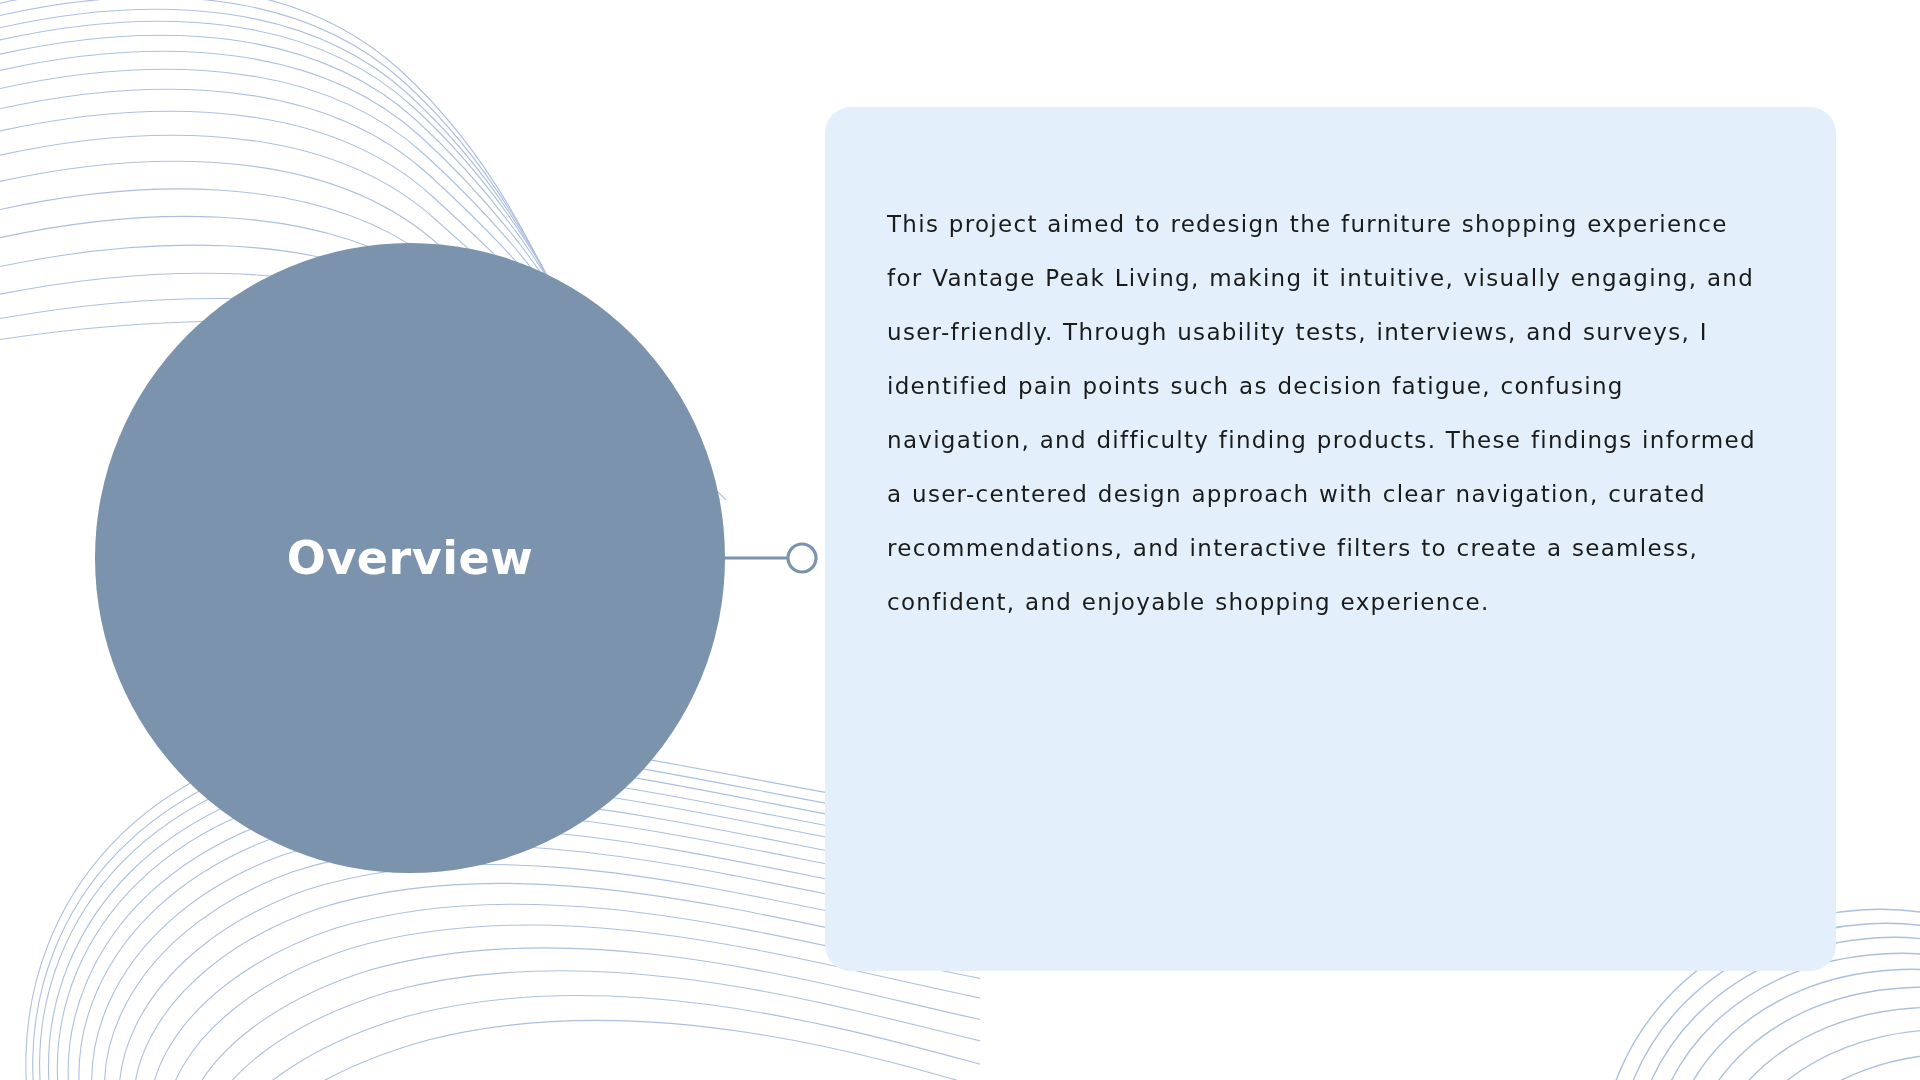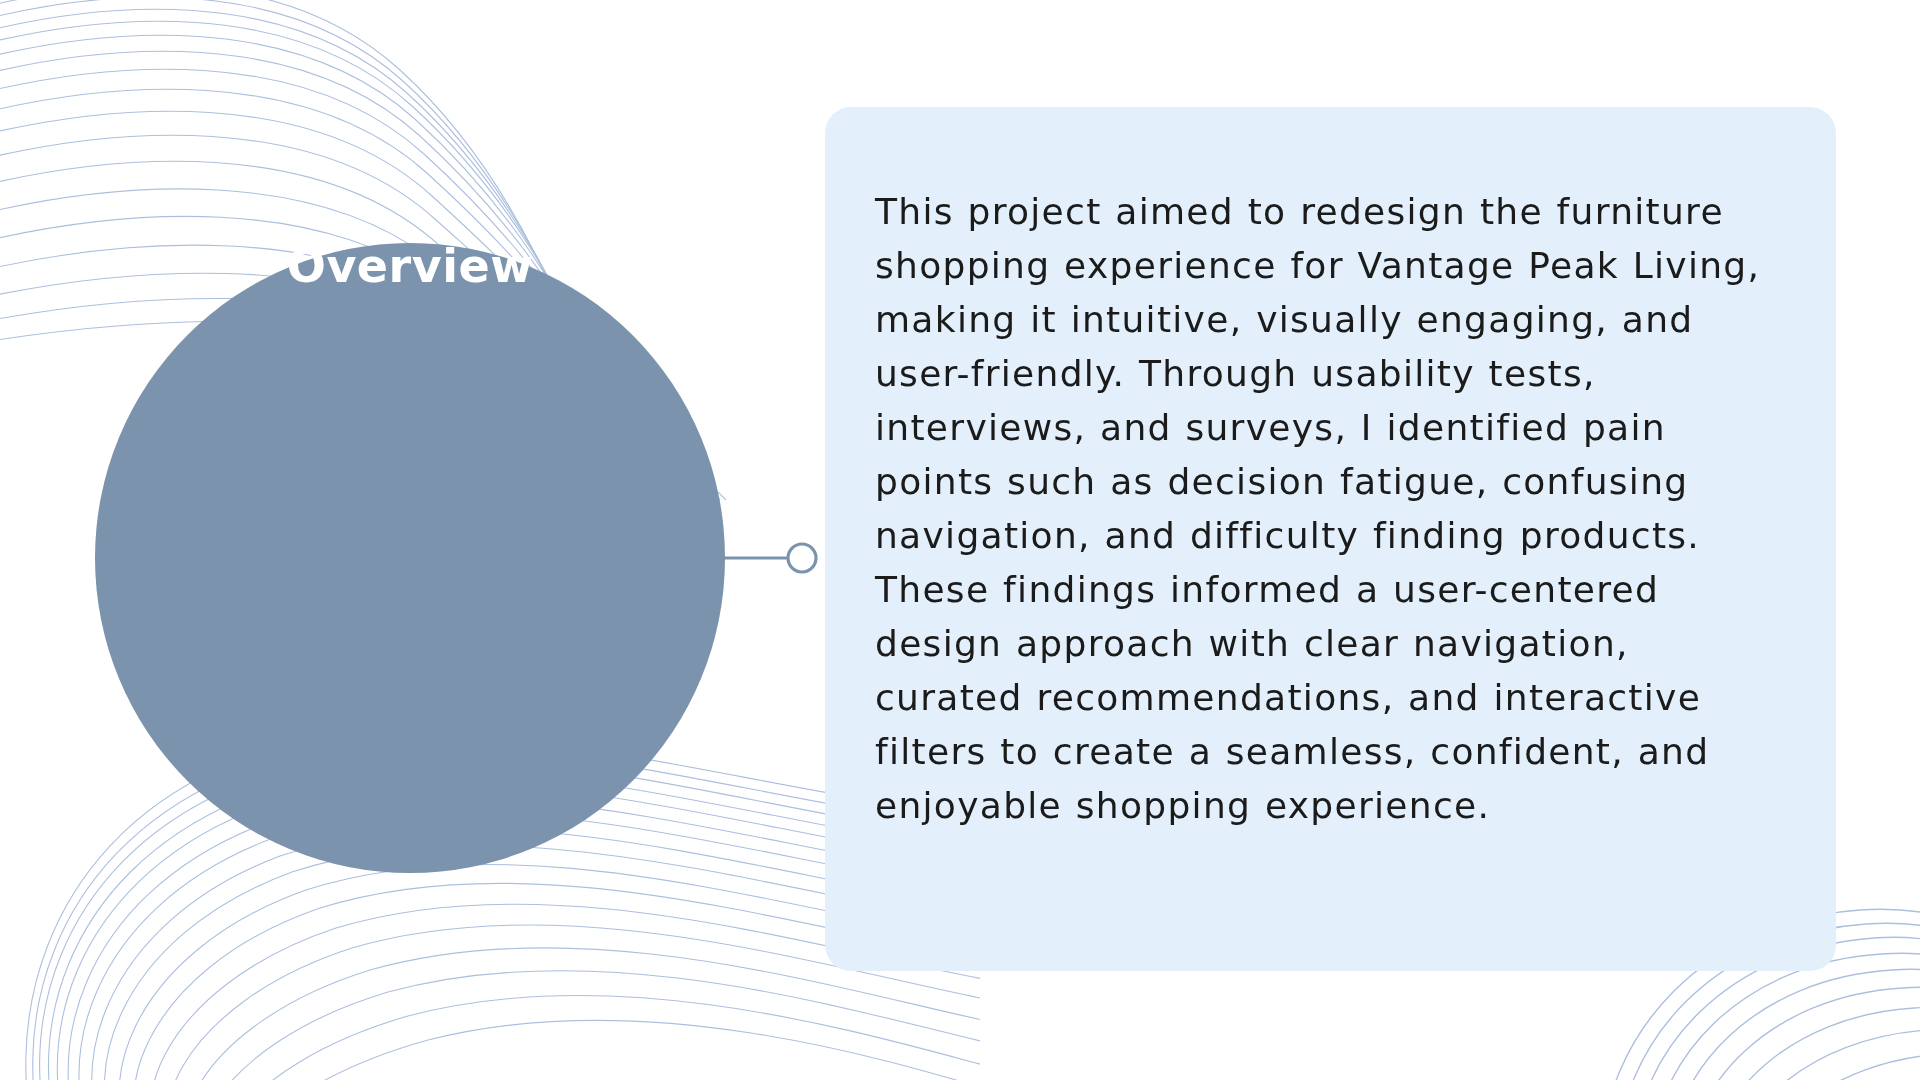--- a/index.html
+++ b/index.html
@@ -30,21 +30,21 @@
   
   #overview-circle {
     position: absolute;
     left: 95px;
     top: 243px;
     width: 630px;
     height: 630px;
     border-radius: 50%;
     background: #7B93AD;
     display: flex;
-    align-items: flex-start;
+    align-items: center;
     justify-content: center;
   }
   #overview-circle-label {
     color: #ffffff;
     font-size: 46px;
     font-weight: bold;
     letter-spacing: 0.5px;
     line-height: 1;
     font-family: "DejaVu Sans", sans-serif;
     white-space: nowrap;
@@ -66,27 +66,27 @@
     top: 107px;
     width: 1011px;
     height: 864px;
     background: #E3F0FB;
     border-radius: 26px;
     box-sizing: border-box;
     padding: 78px 60px 60px 50px;
   }
   #overview-body {
     color: #1b1b1b;
-    font-size: 36px;
+    font-size: 23px;
     line-height: 54px;
     letter-spacing: 1.3px;
     font-family: "DejaVu Sans", sans-serif;
     font-weight: 400;
     max-width: 915px;
-    margin: 0;
+    margin: 12px;
     word-spacing: 1px;
   }
 </style>
 </head>
 <body>
 
 <div id="slide">
 
   <svg id="deco-top-left" class="deco" viewBox="0 0 900 560" preserveAspectRatio="none" fill="none">
     <g stroke="#A8BCDC" stroke-width="1.1" fill="none" opacity="0.95">

